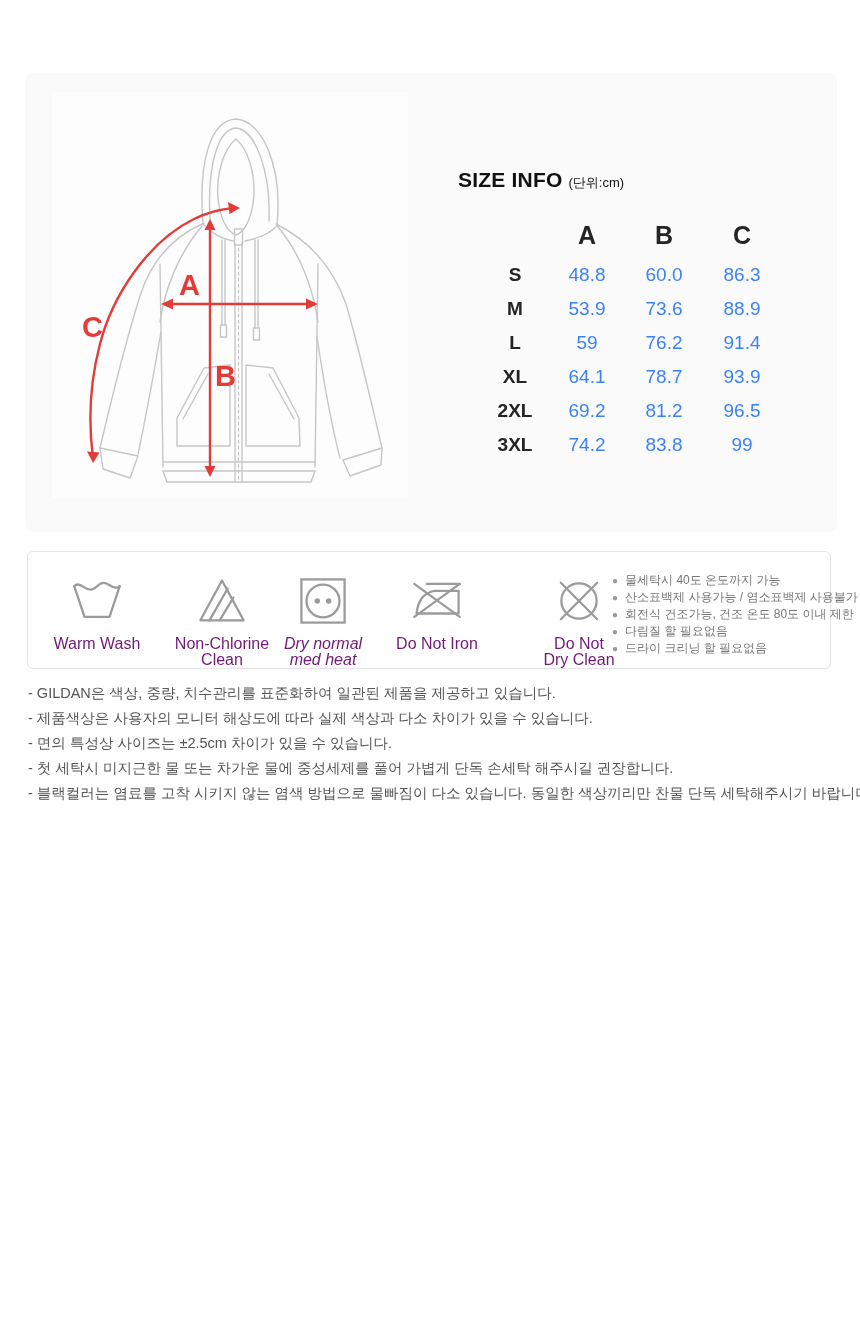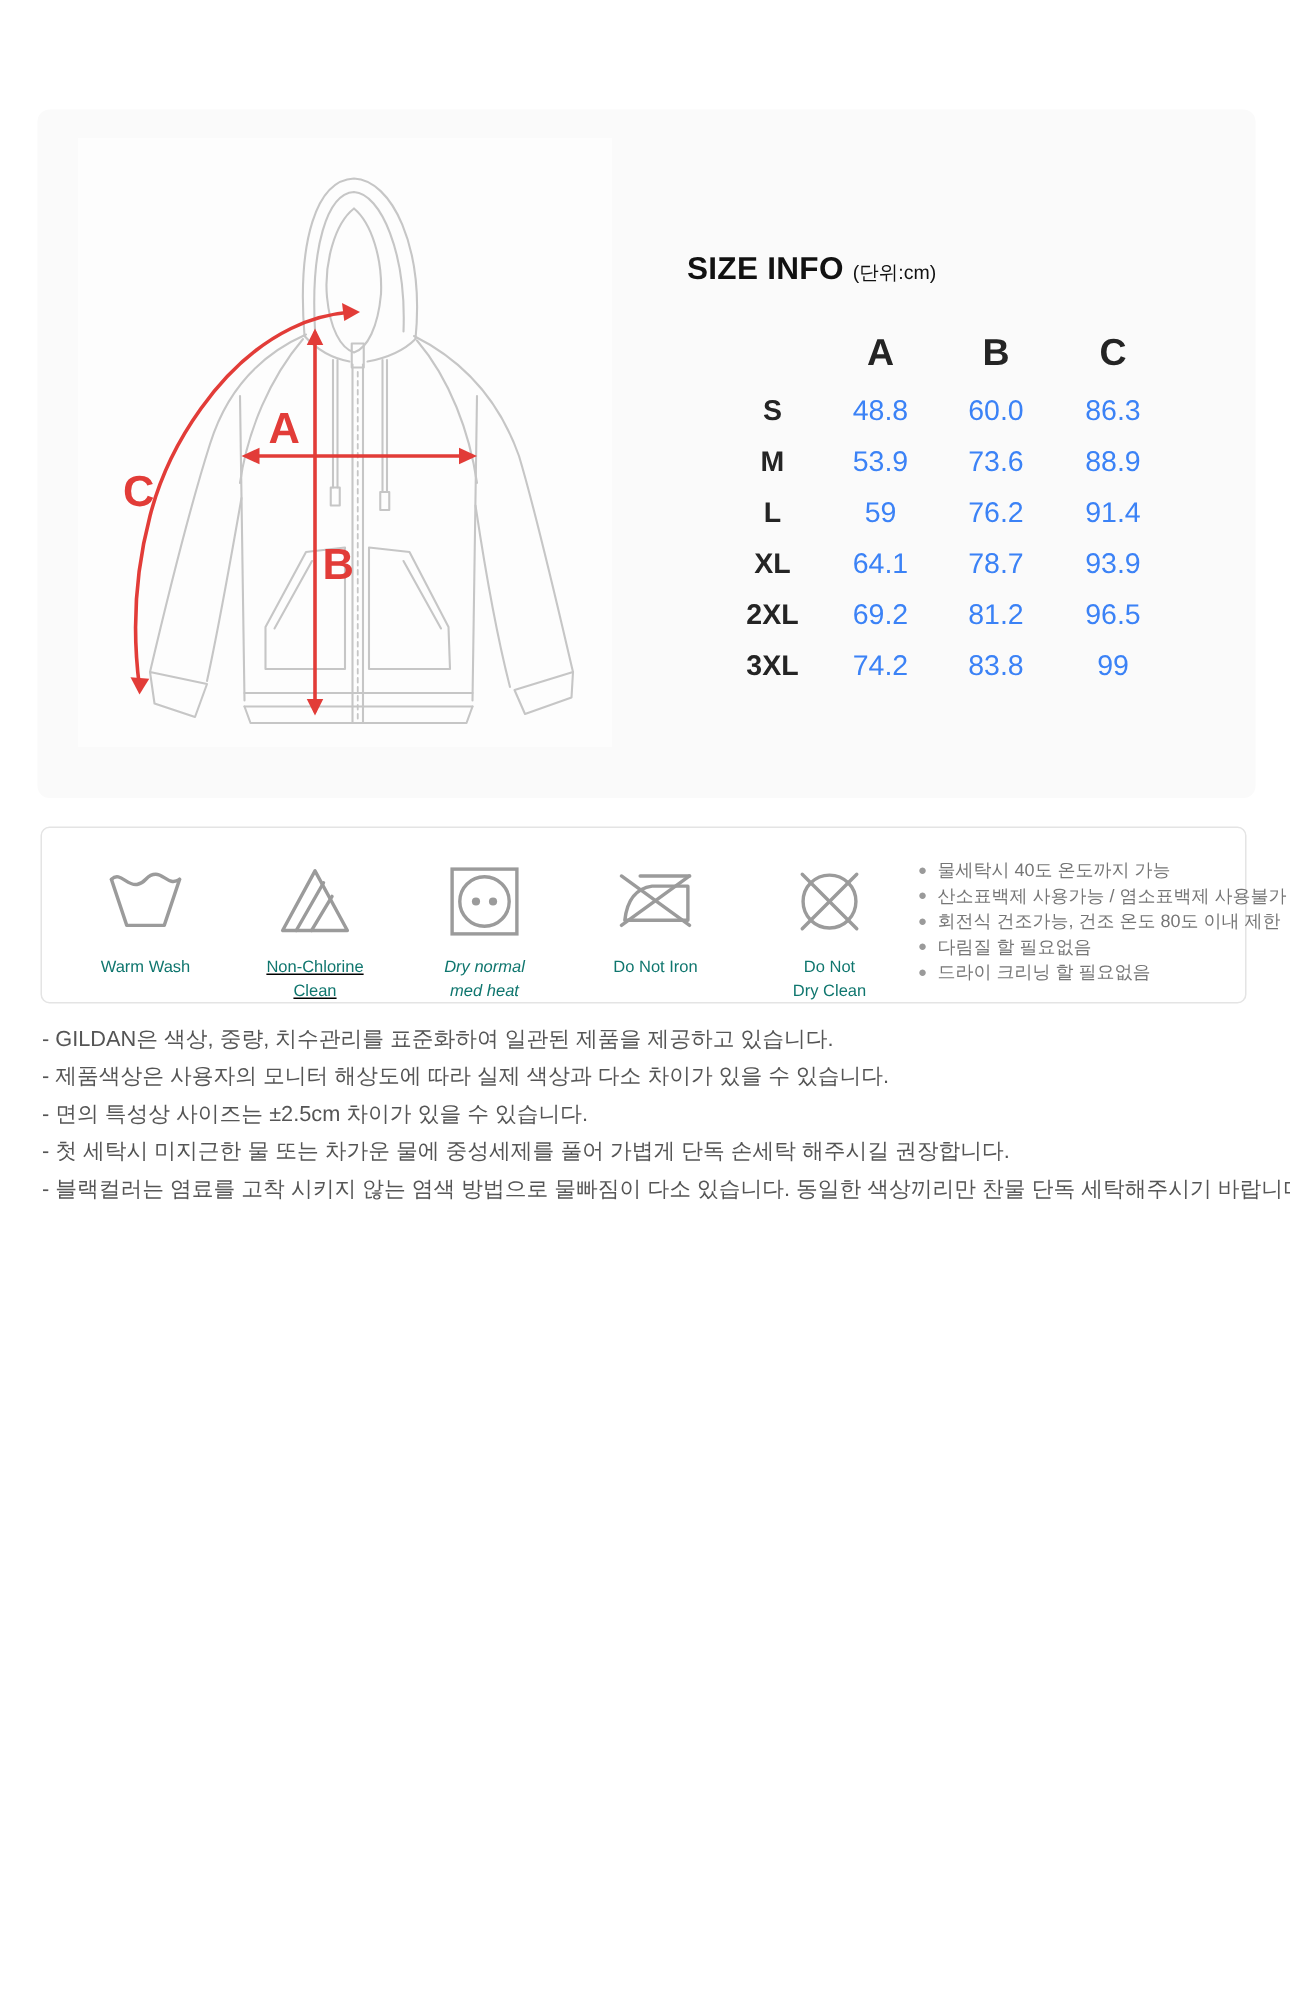--- a/index.html
+++ b/index.html
@@ -30,21 +30,21 @@
   .st-row-label{ height:34px; font-size:19px; font-weight:bold; color:#242424; }
   .st-val{ height:34px; font-size:19px; font-weight:500; }
 
   
   .care-card{
     position:absolute; left:27px; top:551px; width:804px; height:118px;
     background:#ffffff; border:1px solid #e4e4e4; border-radius:6px;
   }
   .care-item{ position:absolute; top:0; width:112px; text-align:center; }
   .care-item .cicon{ margin:24px auto 6px auto; width:50px; height:50px; }
-  .care-label{ font-size:11px; line-height:16px; color:#0f766e; }
+  .care-label{ font-size:16px; line-height:16px; color:#701a75; }
   .care-bullets{ position:absolute; left:584px; top:20px; list-style:none; }
   .care-bullets li{ font-size:12px; line-height:17px; color:#767676; white-space:nowrap; display:flex; align-items:center; }
   .care-bullets .dot{ color:#9a9a9a; font-size:10px; margin-right:7px; }
 
   
   .notes{ position:absolute; left:28px; top:681px; }
   .note-line{ font-size:14.5px; line-height:25px; color:#555; white-space:nowrap; }
 </style>
 </head>
 <body>
@@ -170,21 +170,21 @@
         <path d="M2 9 L11 36 L33 36 L42 9"></path>
         <path d="M2 9 C 7 4 11 13 17 12 C 23 11 22 6 28 6 C 33 6 36 13 42 9"></path>
       </g>
     </svg>
     <div class="care-label">
       <div>Warm Wash</div>
       <div></div>
     </div>
   </div>
 
-  <div class="care-item" style="left:126px;text-decoration:underline;">
+  <div class="care-item" style="left:138px;">
     <svg class="cicon" viewBox="0 0 44 44">
       <g fill="none" stroke="#9b9b9b" stroke-width="2" stroke-linejoin="round" stroke-linecap="round">
         <path d="M22 4 L3 39 L41 39 Z"></path>
         <path d="M11 39 L27 11"></path>
         <path d="M20 39 L32 19"></path>
       </g>
     </svg>
     <div class="care-label">
       <div>Non-Chlorine</div>
       <div>Clean</div>
@@ -214,21 +214,21 @@
         <path d="M2 7 L42 36"></path>
         <path d="M42 7 L2 36"></path>
       </g>
     </svg>
     <div class="care-label">
       <div>Do Not Iron</div>
       <div></div>
     </div>
   </div>
 
-  <div class="care-item" style="left:469px;">
+  <div class="care-item" style="left:495px;">
     <svg class="cicon" viewBox="0 0 44 44">
       <g fill="none" stroke="#9b9b9b" stroke-width="2" stroke-linecap="round">
         <circle cx="22" cy="22" r="15.5"></circle>
         <path d="M6 6 L38 38"></path>
         <path d="M38 6 L6 38"></path>
       </g>
     </svg>
     <div class="care-label">
       <div>Do Not</div>
       <div>Dry Clean</div>

